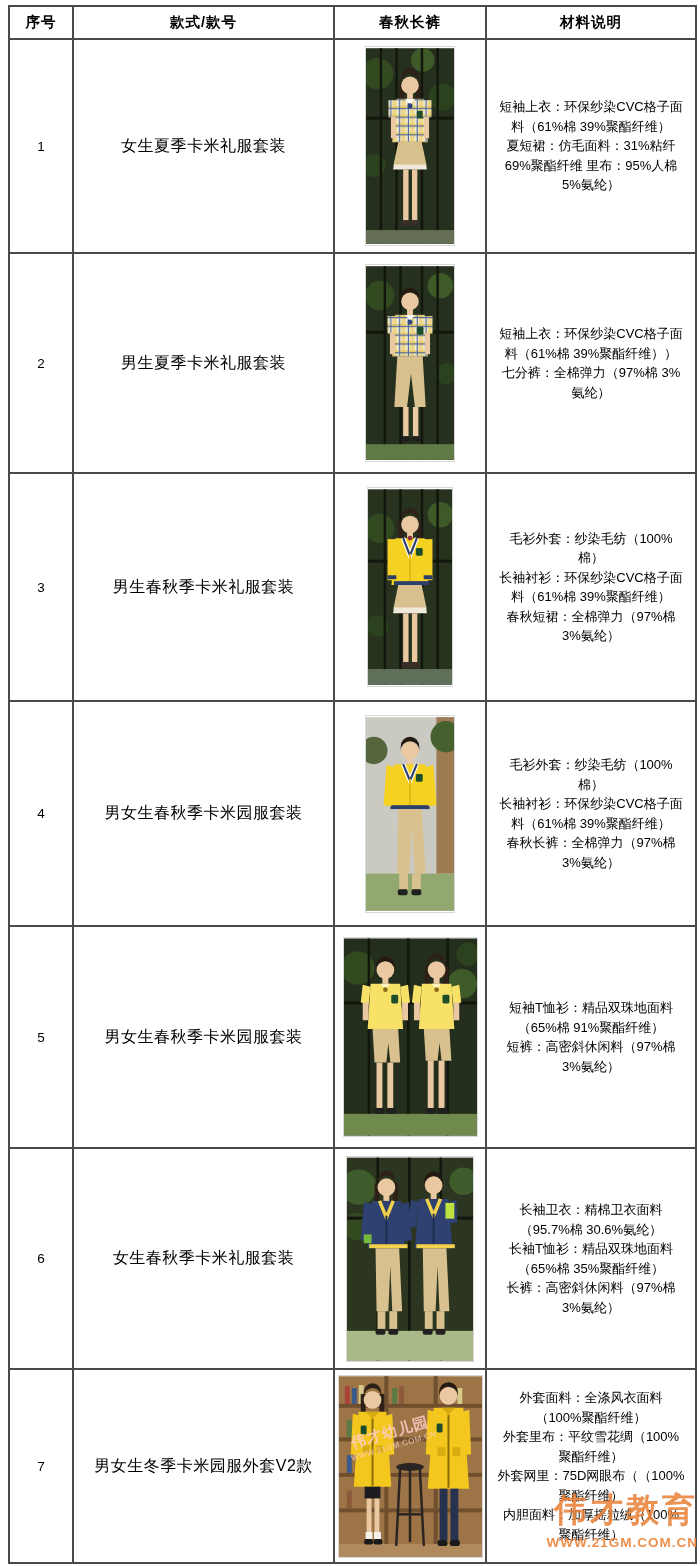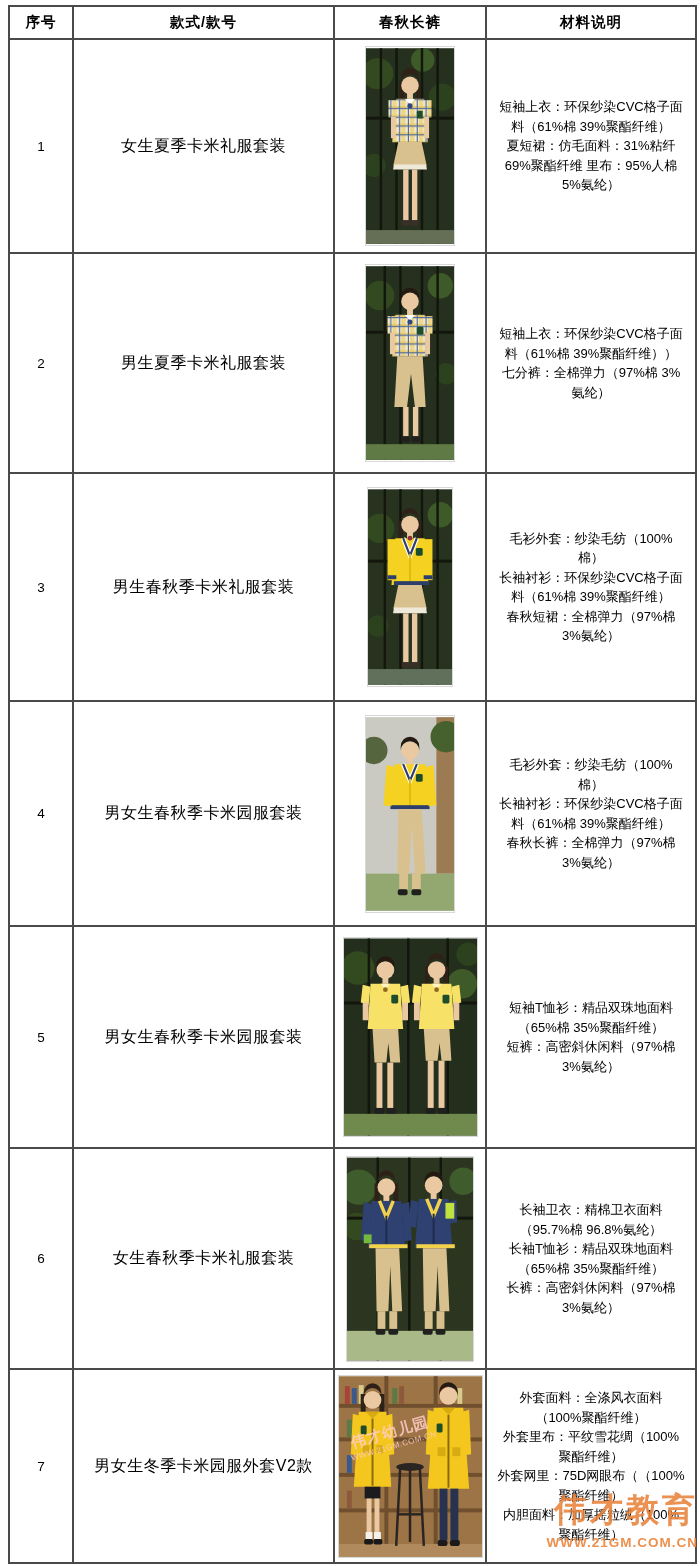--- a/index.html
+++ b/index.html
@@ -321,21 +321,21 @@
               <rect x="111" y="65" width="6" height="18" fill="#eac9a2"></rect>
               <path d="M81,92 h26 l2,32 h-10 l-2,-18 -2,18 h-12 z" fill="#d8c18e"></path>
               <rect x="85" y="124" width="6" height="48" fill="#eac9a2"></rect>
               <rect x="96" y="124" width="6" height="48" fill="#eac9a2"></rect>
               <rect x="83" y="172" width="10" height="6" rx="2" fill="#20201f"></rect>
               <rect x="95" y="172" width="10" height="6" rx="2" fill="#20201f"></rect>
             </svg>
           </div>
         </td>
         <td class="material">短袖T恤衫：精品双珠地面料
-（65%棉 35%聚酯纤维）
+（65%棉 91%聚酯纤维）
 短裤：高密斜休闲料（97%棉
 3%氨纶）</td>
       </tr>
 
       <tr class="h6">
         <td class="idx">6</td>
         <td class="style-name">女生春秋季卡米礼服套装</td>
         <td class="photo-cell">
           <div class="photo-wrap" aria-label="男孩女孩穿藏青色黄边开衫和卡其色长裤，手持绿色书本，绿植铁门背景">
             <svg width="128" height="206" viewBox="0 0 128 206">
@@ -381,21 +381,21 @@
               <rect x="100" y="46" width="9" height="16" fill="#bfe23e"></rect>
               <path d="M77,92 h24 l3,64 h-10 l-2,-46 -2,46 h-12 z" fill="#d8c18e"></path>
               <rect x="79" y="156" width="8" height="18" fill="#d8c18e"></rect>
               <rect x="91" y="156" width="8" height="18" fill="#d8c18e"></rect>
               <rect x="77" y="174" width="10" height="6" rx="2" fill="#20201f"></rect>
               <rect x="90" y="174" width="10" height="6" rx="2" fill="#20201f"></rect>
             </svg>
           </div>
         </td>
         <td class="material">长袖卫衣：精棉卫衣面料
-（95.7%棉 96.8%氨纶）
+（95.7%棉 30.6%氨纶）
 长袖T恤衫：精品双珠地面料
 （65%棉 35%聚酯纤维）
 长裤：高密斜休闲料（97%棉
 3%氨纶）</td>
       </tr>
 
       <tr class="h7">
         <td class="idx">7</td>
         <td class="style-name">男女生冬季卡米园服外套V2款</td>
         <td class="photo-cell">

